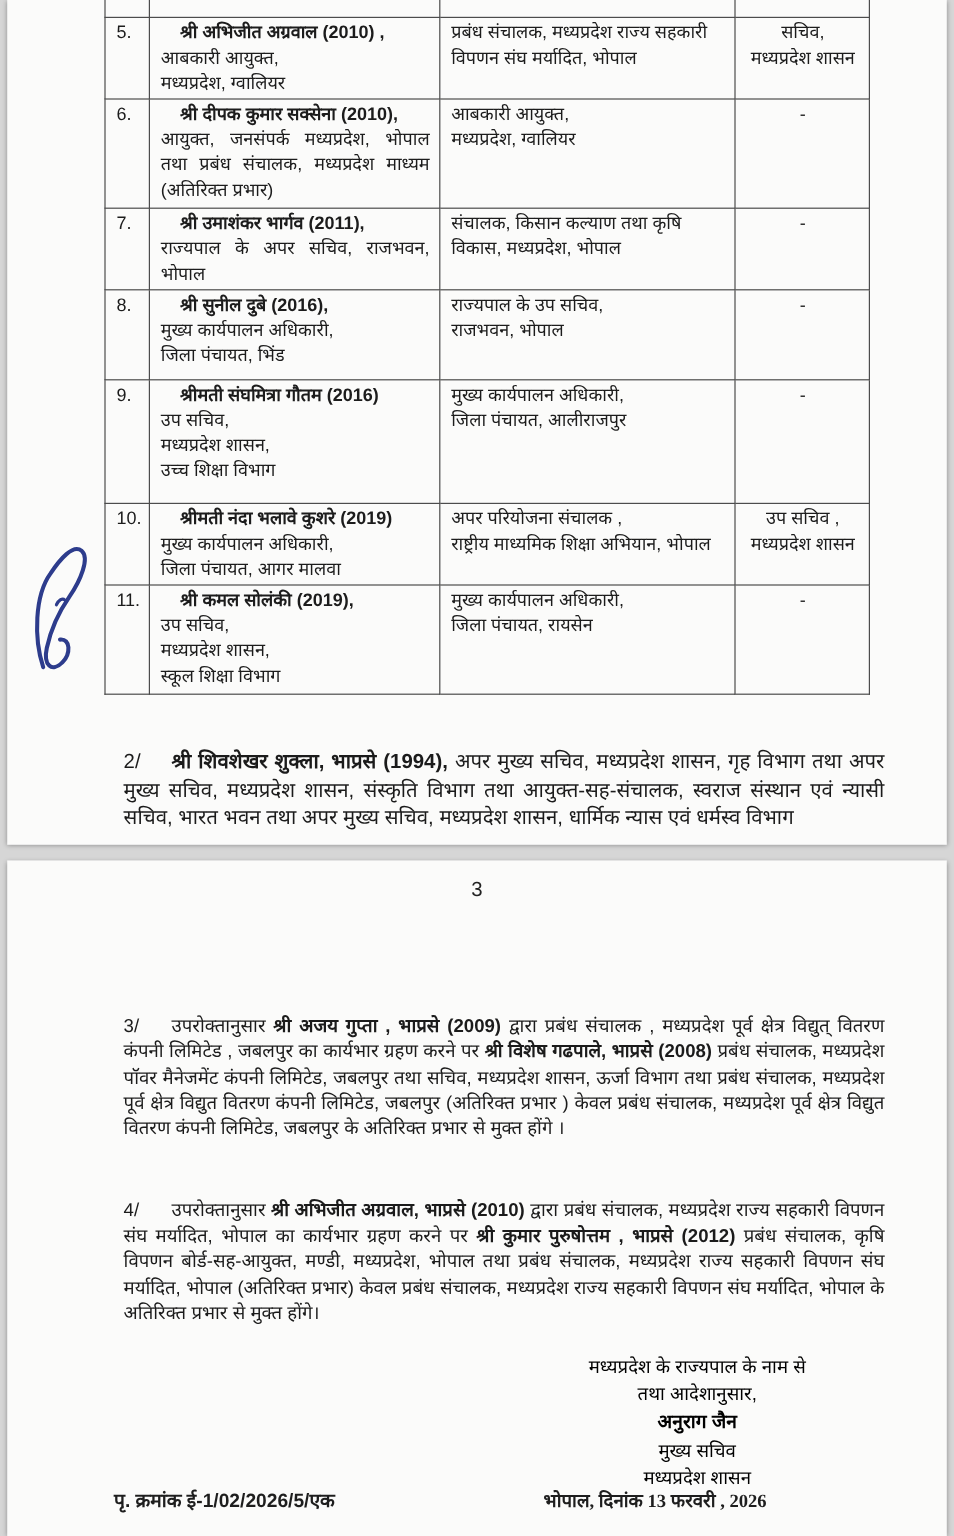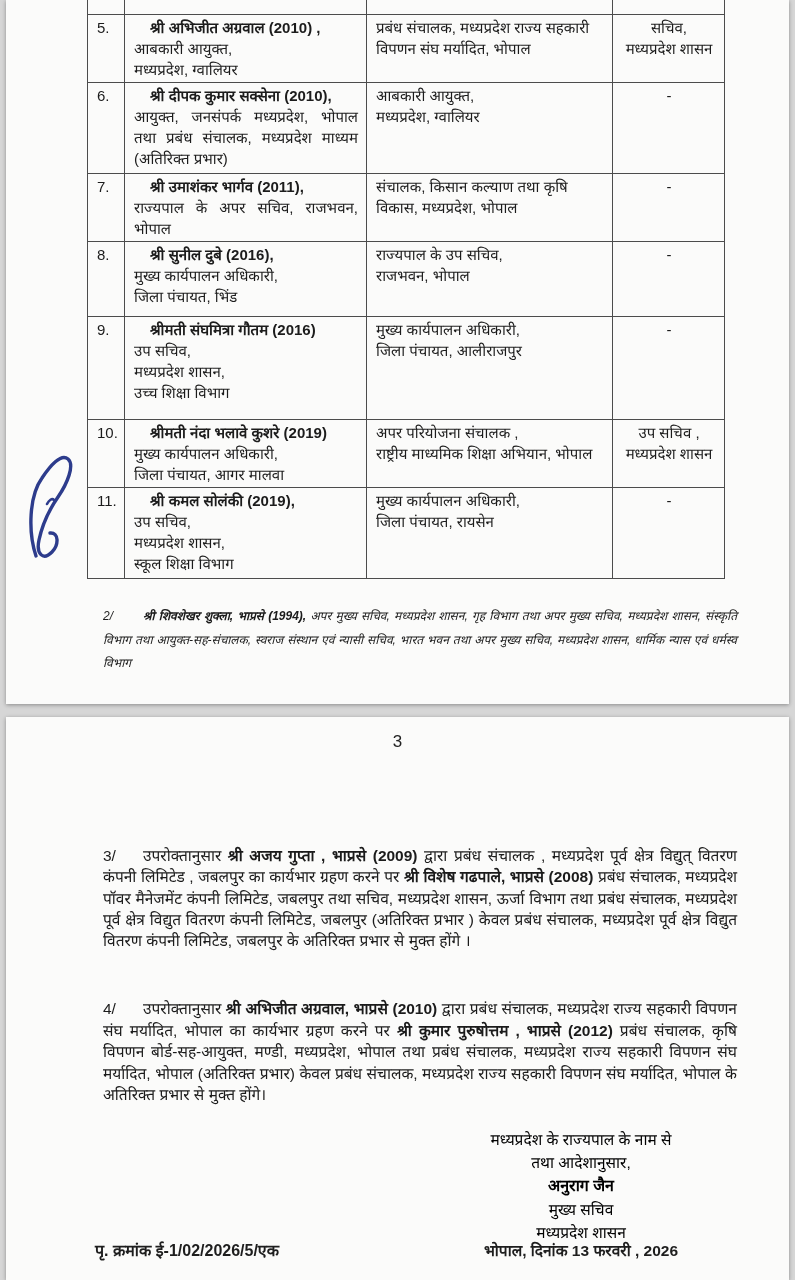--- a/index.html
+++ b/index.html
@@ -43,21 +43,21 @@
   td.pbot{vertical-align:bottom;padding-bottom:0;}
   .ln{white-space:nowrap;}
   .ln.bold{font-weight:700;margin-left:16px;}
   .ln.stretch{text-align:justify;text-align-last:justify;white-space:normal;}
 
   
   .para{
     position:absolute;left:97px;width:634px;
     text-align:justify;color:#1b1b1b;
   }
-  #para2{top:605px;font-size:12px;line-height:23.5px;font-style:italic;}
+  #para2{top:623px;font-size:17px;line-height:23.5px;}
   #para-cont{top:60px;font-size:16px;line-height:23px;}
   #para3{top:128px;font-size:15.5px;line-height:21.3px;}
   #para4{top:281px;font-size:15.5px;line-height:21.6px;}
   .plabel{display:inline-block;width:40px;font-weight:400;}
   .seg-b{font-weight:700;}
 
   #page-number{
     position:absolute;top:15px;left:0;width:100%;
     text-align:center;font-size:17px;color:#222;
   }
@@ -66,22 +66,22 @@
   #signoff{
     position:absolute;top:411px;left:447px;width:256px;
     text-align:center;font-size:15.5px;line-height:23.2px;color:#000000;
   }
   #signoff .bold{font-weight:700;font-size:16px;}
   #ref-number{
     position:absolute;top:522px;left:89px;
     font-size:16px;font-weight:700;
   }
   #place-date{
-    position:absolute;top:522px;left:447px;width:256px;text-align:center;
-    font-size:15.5px;font-weight:700;
+    position:absolute;top:522px;left:447px;width:256px;
+    font-size:15.5px;font-weight:700;font-family:Liberation Serif, serif;
   }
 
   
   #signature{
     position:absolute;left:14px;top:440px;width:72px;height:142px;
   }
 </style>
 </head>
 <body>
 

